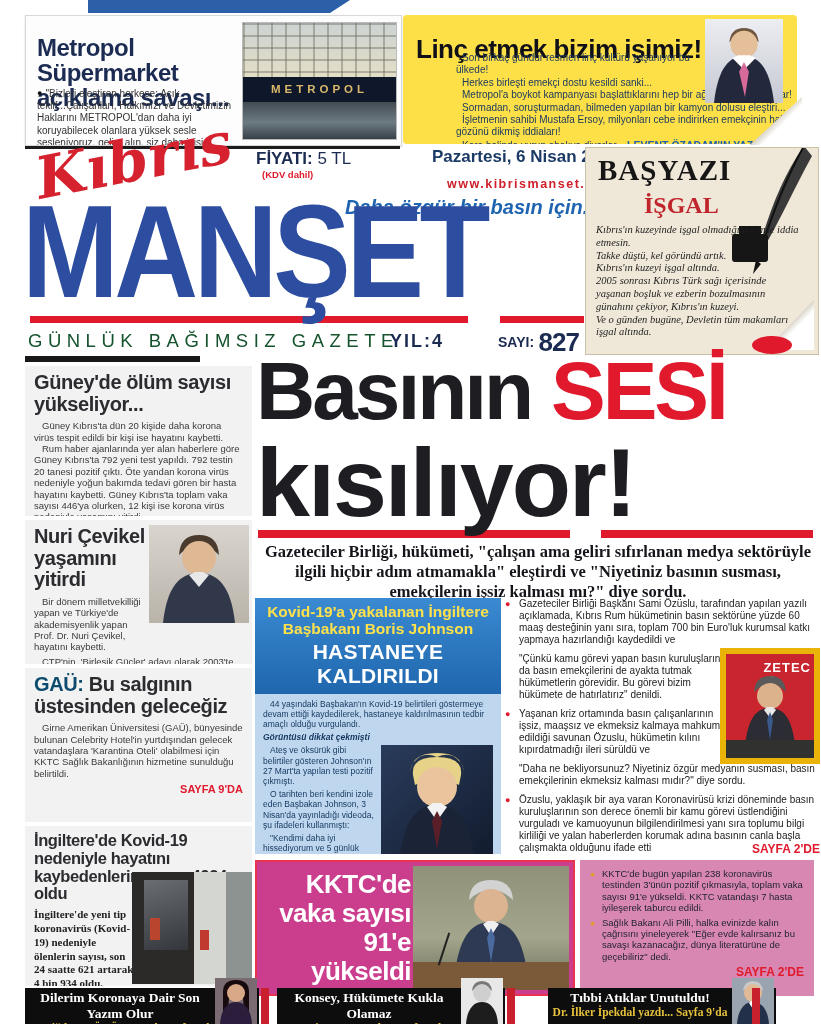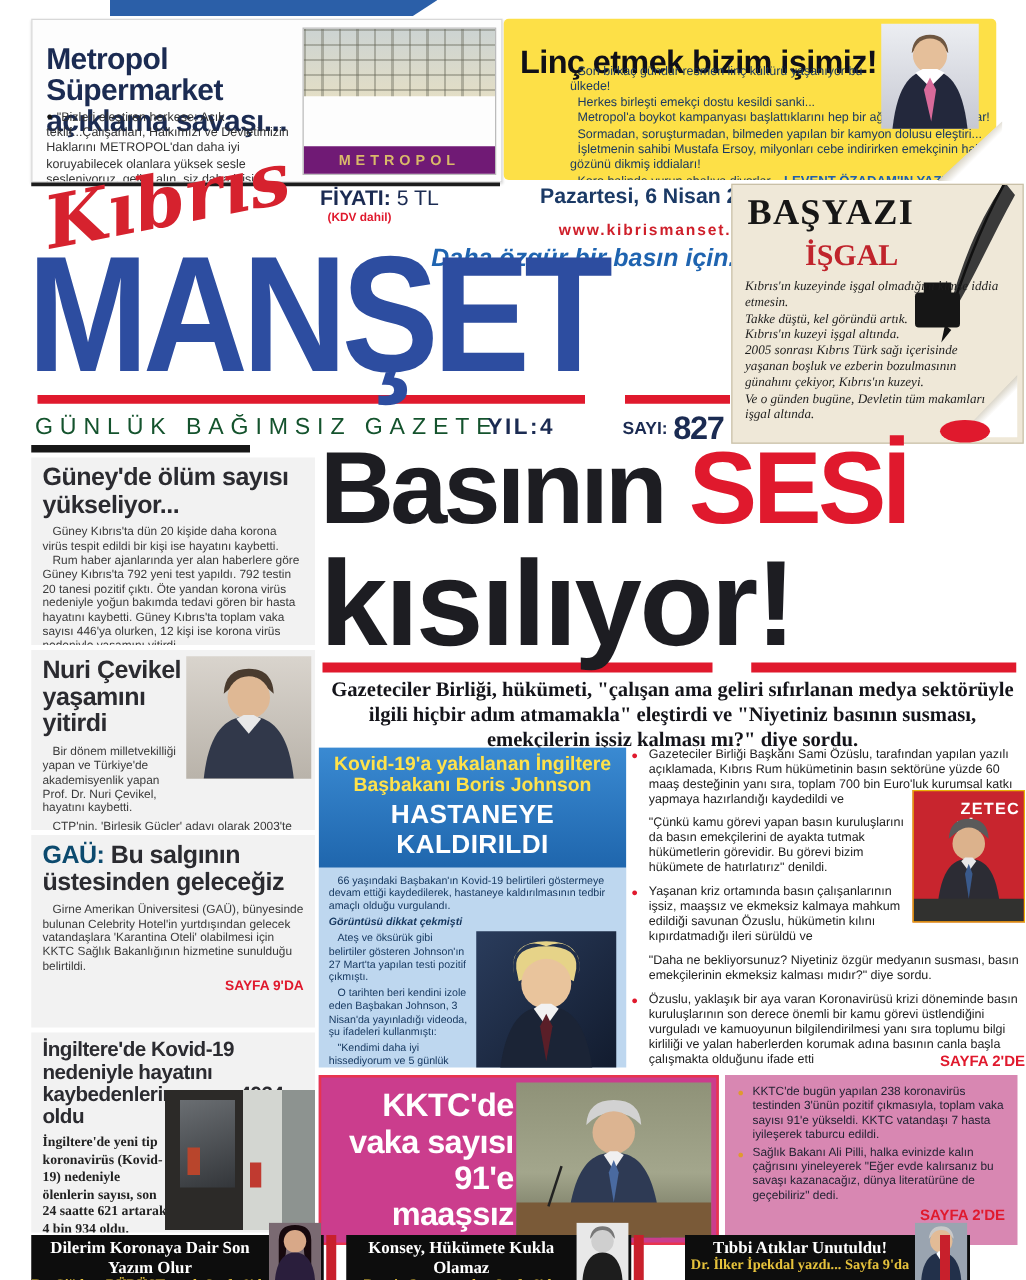--- a/index.html
+++ b/index.html
@@ -18,22 +18,22 @@
   .m-title{position:absolute;left:11px;top:4px;width:215px;font-size:24px;line-height:1.04;
            font-weight:700;color:#1b2b52;letter-spacing:-0.5px;}
   .m-body{position:absolute;left:11px;top:62px;width:202px;font-size:10px;line-height:1.22;color:#333;}
   .dot{color:#111;font-size:9px;vertical-align:1px;margin-right:3px;}
   .ref-red{color:#e0192d;font-weight:700;}
   .m-photo{position:absolute;left:216px;top:6px;width:153px;height:116px;border:1px solid #bbb;overflow:hidden;}
   .bld-win{height:54px;background:
       repeating-linear-gradient(90deg,rgba(95,95,80,.38) 0 2px,transparent 2px 14px),
       repeating-linear-gradient(180deg,rgba(95,95,80,.38) 0 2px,transparent 2px 12px),
       linear-gradient(180deg,#ccd3d2,#e3dec6);}
-  .bld-sign{height:25px;background:#701a75;color:#d9b96a;font-weight:700;letter-spacing:4px;
-            text-align:center;line-height:25px;font-size:11.5px;margin-top:40px;}
+  .bld-sign{height:25px;background:#0f172a;color:#d9b96a;font-weight:700;letter-spacing:4px;
+            text-align:center;line-height:25px;font-size:11.5px;}
   .bld-glass{height:37px;background:linear-gradient(180deg,#434b52,#6d7b83 55%,#394148);}
 
   .hrule{left:25px;top:146px;width:375px;height:3px;background:#1c1c1c;}
 
   
   #linc{left:403px;top:15px;width:394px;height:129px;background:#fde047;border-radius:4px;}
   .l-title{position:absolute;left:13px;top:2px;font-size:26px;font-weight:900;color:#101018;letter-spacing:-0.5px;}
   .l-body{position:absolute;left:13px;top:37px;width:372px;font-size:10px;line-height:1.24;color:#1d3a60;margin-left:40px;}
   .l-body div{text-indent:6px;}
   .l-narrow{width:268px;}
@@ -127,22 +127,22 @@
   .boris-photo{float:right;width:112px;height:120px;margin:0 0 2px 5px;overflow:hidden;
                background:linear-gradient(135deg,#2a3c5c,#111a2c);}
 
   
   #union{left:505px;top:598px;width:315px;height:260px;overflow:hidden;}
   .u-b{position:relative;padding-left:14px;font-size:10px;line-height:1.2;color:#222;margin-bottom:7px;}
   .u-b::before{content:"●";color:#e0192d;position:absolute;left:0;top:1px;font-size:9px;}
   .u-cont{padding-left:14px;font-size:10px;line-height:1.2;color:#222;margin-bottom:7px;}
   .narrow{width:210px;}
   .fr{float:right;font-size:12px;}
-  .oz-photo{position:absolute;right:0;top:34px;width:88px;height:104px;background:#c8252e;
-            border:1px solid #eab308;overflow:hidden;}
+  .oz-photo{position:absolute;right:0;top:50px;width:88px;height:104px;background:#c8252e;
+            border:6px solid #eab308;overflow:hidden;}
   .oz-l1{position:absolute;right:3px;top:6px;color:#fff;font-weight:900;font-size:13px;letter-spacing:1px;}
   .oz-l2{position:absolute;right:40px;top:22px;color:#fff;font-weight:900;font-size:16px;}
   .oz-pod{position:absolute;left:0;bottom:0;width:100%;height:18px;background:#31312f;}
 
   
   #kktc{left:255px;top:860px;width:320px;height:136px;background:#cb3d8d;border:2px solid #e8344f;
         box-sizing:border-box;overflow:hidden;}
   .k-title{position:absolute;left:8px;top:8px;width:146px;text-align:right;color:#fff;
            font-weight:900;font-size:26px;line-height:1.12;letter-spacing:-0.5px;}
   .pilli-photo{position:absolute;right:4px;top:4px;width:156px;height:124px;overflow:hidden;
@@ -301,21 +301,21 @@
   <div class="s uline2"></div>
   <div class="s deck">Gazeteciler Birliği, hükümeti, "çalışan ama geliri sıfırlanan medya sektörüyle ilgili hiçbir adım atmamakla" eleştirdi ve "Niyetiniz basının susması, emekçilerin işsiz kalması mı?" diye sordu.</div>
 
   <section class="s" id="boris">
     <div class="b-head">
       <div class="b-k">Kovid-19'a yakalanan İngiltere</div>
       <div class="b-k">Başbakanı Boris Johnson</div>
       <div class="b-t">HASTANEYE KALDIRILDI</div>
     </div>
     <div class="b-body">
-      <p>66 yaşındaki Başbakan'ın Kovid-19 belirtileri göstermeye devam ettiği kaydedilerek, hastaneye kaldırılmasının tedbir amaçlı olduğu vurgulandı.</p>
+      <p>44 yaşındaki Başbakan'ın Kovid-19 belirtileri göstermeye devam ettiği kaydedilerek, hastaneye kaldırılmasının tedbir amaçlı olduğu vurgulandı.</p>
       <p class="b-sub">Görüntüsü dikkat çekmişti</p>
       <div class="boris-photo">
         <svg viewBox="0 0 112 120" width="112" height="120">
           <path d="M30 34 Q26 8 56 8 Q86 8 82 34 Q84 20 78 16 Q70 6 56 12 Q42 6 34 16 Q28 20 30 34Z" fill="#e6d388"></path>
           <path d="M32 30 Q30 12 56 12 Q82 12 80 30 L78 40 Q56 28 34 40 Z" fill="#e6d388"></path>
           <circle cx="56" cy="42" r="20" fill="#e9c49c"></circle>
           <path d="M56 60 C76 60 90 74 94 120 L18 120 C22 74 36 60 56 60Z" fill="#1b2436"></path>
           <path d="M46 62 L56 76 L66 62 L60 58 L52 58Z" fill="#f2f2f2"></path>
           <path d="M56 66 L61 76 L56 104 L51 76Z" fill="#5a1e28"></path>
         </svg>
@@ -345,21 +345,21 @@
     <div class="u-cont">"Daha ne bekliyorsunuz? Niyetiniz özgür medyanın susması, basın emekçilerinin ekmeksiz kalması mıdır?" diye sordu.</div>
     <div class="u-b"><span>Özuslu, yaklaşık bir aya varan Koronavirüsü krizi döneminde basın kuruluşlarının son derece önemli bir kamu görevi üstlendiğini vurguladı ve kamuoyunun bilgilendirilmesi yanı sıra toplumu bilgi kirliliği ve yalan haberlerden korumak adına basının canla başla çalışmakta olduğunu ifade etti</span>
       <span class="ref-red fr">SAYFA 2'DE</span></div>
   </section>
 
   <section class="s" id="kktc">
     <div class="k-title">
       <div>KKTC'de</div>
       <div>vaka sayısı</div>
       <div>91'e</div>
-      <div>maaşsız</div>
+      <div>yükseldi</div>
     </div>
     <div class="pilli-photo">
       <svg viewBox="0 0 156 124" width="156" height="124">
         <path d="M56 34 Q57 14 78 14 Q99 14 100 34 Q90 24 78 24 Q66 24 56 34Z" fill="#d2d2d2"></path>
         <circle cx="78" cy="40" r="17" fill="#dcb491"></circle>
         <path d="M78 56 C98 56 112 70 116 124 L40 124 C44 70 58 56 78 56Z" fill="#2e3a54"></path>
         <path d="M70 58 L78 70 L86 58 L81 55 L75 55Z" fill="#f0f0f0"></path>
         <path d="M78 62 L82 72 L78 96 L74 72Z" fill="#4a6aa0"></path>
       </svg>
       <div class="pod"></div>

